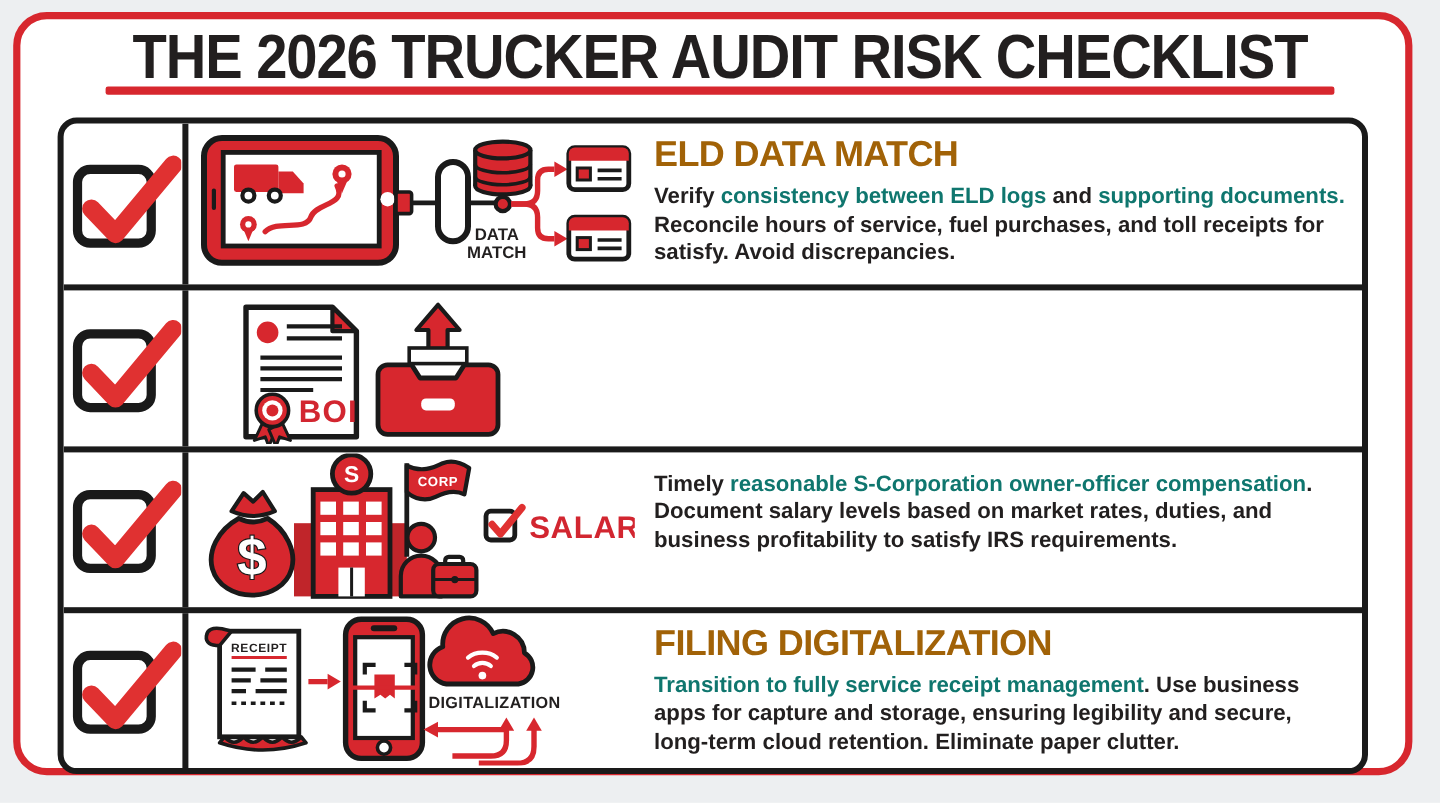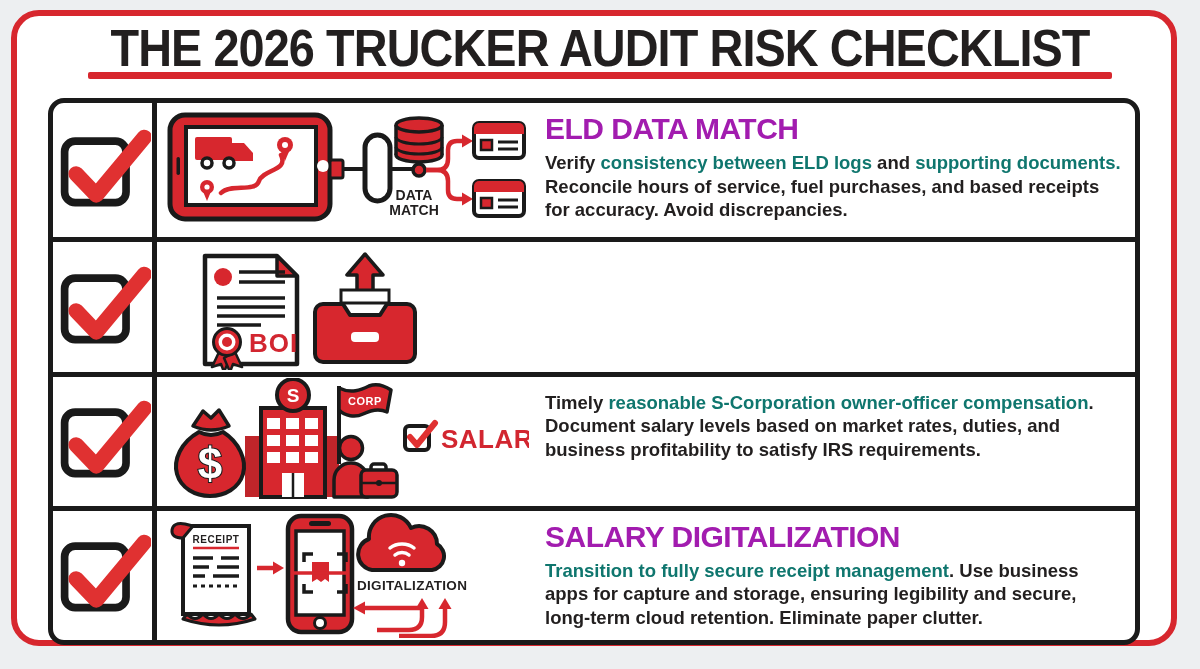--- a/index.html
+++ b/index.html
@@ -32,21 +32,21 @@
     background:#fff;overflow:hidden;
   }
   .row{display:grid;grid-template-columns:104px 380px 1fr;min-height:0;}
   .row + .row{border-top:5px solid #1a1a1a;}
   .check-cell{
     border-right:5px solid #1a1a1a;
     display:flex;align-items:center;justify-content:center;
   }
   .art-cell{display:flex;align-items:center;justify-content:flex-start;padding-left:6px;min-width:0;}
   .text-cell{padding:9px 14px 0 8px;min-width:0;}
-  h2{margin:0;font-size:30px;font-weight:800;color:#a21caf;letter-spacing:-0.5px;}
+  h2{margin:0;font-size:30px;font-weight:800;color:#a16207;letter-spacing:-0.5px;}
   .body-text{
     margin:5px 0 0 0;font-size:18.5px;font-weight:700;color:#221f1f;
     line-height:1.28;max-width:610px;
   }
   .body-text .rd{color:#0f766e;}
   svg text{font-family:"Liberation Sans","DejaVu Sans",sans-serif;}
 </style>
 </head>
 <body>
 
@@ -137,21 +137,21 @@
             <rect x="309" y="74" width="50" height="35" rx="5" fill="#fff" stroke="#1a1a1a" stroke-width="4"></rect>
             <path d="M314,74 h40 a5,5 0 0 1 5,5 v6 h-50 v-6 a5,5 0 0 1 5,-5 z" fill="#d7272e"></path>
             <rect x="316" y="91" width="11" height="10" fill="#d7272e" stroke="#1a1a1a" stroke-width="2.5"></rect>
             <line x1="333" y1="93" x2="353" y2="93" stroke="#1a1a1a" stroke-width="3"></line>
             <line x1="333" y1="100" x2="353" y2="100" stroke="#1a1a1a" stroke-width="3"></line>
           </g>
         </svg>
       </div>
       <div class="text-cell">
         <h2>ELD DATA MATCH</h2>
-        <p class="body-text"><span>Verify </span><span class="rd">consistency between ELD logs</span><span> and </span><span class="rd">supporting documents.</span><span> Reconcile hours of service, fuel purchases, and based receipts for accuracy. Avoid discrepancies.</span></p>
+        <p class="body-text"><span>Verify </span><span class="rd">consistency between ELD logs</span><span> and </span><span class="rd">supporting documents.</span><span> Reconcile hours of service, fuel purchases, and toll receipts for satisfy. Avoid discrepancies.</span></p>
       </div>
     </section>
 
     <section class="row">
       <div class="check-cell">
         <svg width="96" height="100" viewBox="0 0 100 104">
           <rect x="10" y="22" width="64" height="64" rx="11" fill="#fff" stroke="#1a1a1a" stroke-width="8"></rect>
           <path d="M22,56 L43,78 L93,18" fill="none" stroke="#e03131" stroke-width="16" stroke-linecap="round" stroke-linejoin="round"></path>
         </svg>
       </div>
@@ -310,19 +310,19 @@
             <path d="M256,96 H200" fill="none" stroke="#d7272e" stroke-width="4.5"></path>
             <polygon points="200,89.5 188,96 200,102.5" fill="#d7272e"></polygon>
             <path d="M212,118 H244 Q257,118 257,105 V96" fill="none" stroke="#d7272e" stroke-width="4.5"></path>
             <polygon points="250.5,97 257,86 263.5,97" fill="#d7272e"></polygon>
             <path d="M234,124 H266 Q280,124 280,110 V96" fill="none" stroke="#d7272e" stroke-width="4.5"></path>
             <polygon points="273.5,97 280,86 286.5,97" fill="#d7272e"></polygon>
           </g>
         </svg>
       </div>
       <div class="text-cell">
-        <h2>SALARY DIGITALIZATION</h2>
-        <p class="body-text"><span class="rd">Transition to fully secure receipt management</span><span>. Use business apps for capture and storage, ensuring legibility and secure, long-term cloud retention. Eliminate paper clutter.</span></p>
+        <h2>FILING DIGITALIZATION</h2>
+        <p class="body-text"><span class="rd">Transition to fully service receipt management</span><span>. Use business apps for capture and storage, ensuring legibility and secure, long-term cloud retention. Eliminate paper clutter.</span></p>
       </div>
     </section>
 
   </div>
 </div>
 
 </body></html>

